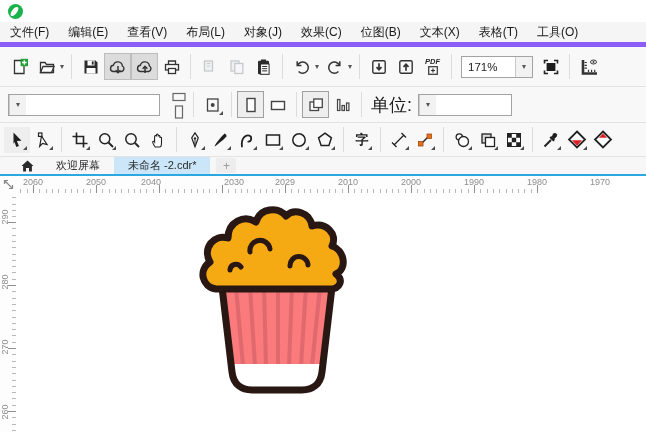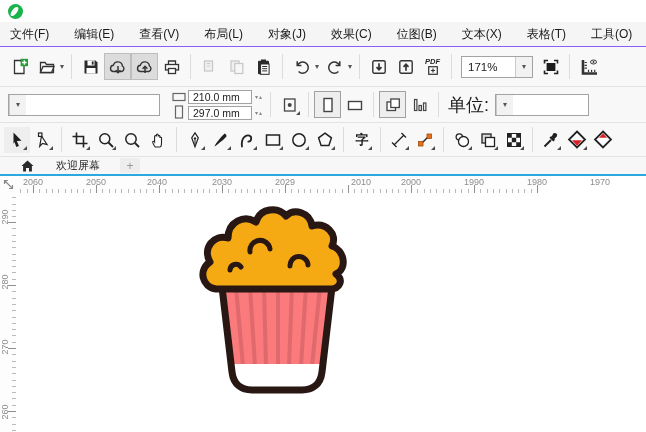--- a/index.html
+++ b/index.html
@@ -8,21 +8,21 @@
   .row { position:absolute; left:0; width:646px; display:flex; align-items:center;padding-left:12px; }
 
   
   #titlebar { top:0; height:22px; background:#ffffff; padding-left:8px; }
   #titlebar .logo { width:15px; height:15px; border-radius:50%; background:#19b24b; position:relative; flex:0 0 auto; }
   #titlebar .logo::after { content:""; position:absolute; left:4px; top:2px; width:5px; height:11px;
     border-radius:60% 60% 60% 60%; background:#fff; transform:rotate(38deg); }
   #titlebar .ttl { margin-left:8px; font-size:11.5px; color:#1d1d1d; white-space:nowrap; }
 
   
-  #menubar { top:22px; height:25px; background:#f5f5f5; border-bottom:1px solid #8b5cf6; padding-left:10px; gap:25px; }
+  #menubar { top:22px; height:25px; background:#f5f5f5; border-bottom:5px solid #8b5cf6; padding-left:10px; gap:19px; }
   #menubar span { font-size:12px; color:#1a1a1a; white-space:nowrap; cursor:default; }
 
   
   #stdbar { top:47px; height:40px; background:#f8f8f8; border-bottom:1px solid #e3e3e3; padding-left:6px; }
   .tb { width:27px; height:27px; display:flex; align-items:center; justify-content:center; position:relative; border:1px solid transparent; flex:0 0 auto; }
   .tb.pressed { background:#dcdcdc; border-color:#bdbdbd; }
   .caret { font-size:8px; color:#555; margin:0 2px 0 0; }
   .vsep { width:1px; height:25px; background:#dcdcdc; margin:0 5px; flex:0 0 auto; }
   svg { display:block; }
   .combo { height:22px; background:#fff; border:1px solid #a3a3a3; display:flex; align-items:center; font-size:11.5px; color:#222; }
@@ -221,34 +221,20 @@
     <span class="dd">▾</span>
   </div>
   <div class="dimcol">
     <svg width="14" height="12" viewBox="0 0 14 12">
       <rect x="1" y="2.5" width="12" height="7" fill="none" stroke="#666" stroke-width="1.2"></rect>
     </svg>
     <svg width="14" height="14" viewBox="0 0 14 14">
       <rect x="3.5" y="1" width="7" height="12" fill="none" stroke="#666" stroke-width="1.2"></rect>
     </svg>
   </div>
-  <div class="dimcol">
-    <div class="dimrow">
-      <div class="dimbox">
-        <span>210.0 mm</span>
-      </div>
-      <span class="spin">▾▴</span>
-    </div>
-    <div class="dimrow">
-      <div class="dimbox">
-        <span>297.0 mm</span>
-      </div>
-      <span class="spin">▾▴</span>
-    </div>
-  </div>
   <div class="vsep"></div>
   <div class="tb fly">
     <svg width="18" height="18" viewBox="0 0 18 18">
       <rect x="3.5" y="3" width="10.5" height="12" fill="none" stroke="#444" stroke-width="1.3"></rect>
       <circle cx="8.7" cy="9" r="2" fill="#444"></circle>
     </svg>
   </div>
   <div class="vsep"></div>
   <div class="tb selbox">
     <svg width="18" height="18" viewBox="0 0 18 18">
@@ -407,33 +393,34 @@
   </div>
 </div>
 
 <div class="row" id="tabbar">
   <div id="homebtn">
     <svg width="13" height="12" viewBox="0 0 13 12">
       <path d="M6.5 0.5L12.5 6h-1.6v5.5H8V8H5v3.5H2.1V6H0.5z" fill="#2b2b2b"></path>
     </svg>
   </div>
   <div class="tab">欢迎屏幕</div>
+  <div class="tab active" style="background: rgb(203, 230, 248);">未命名 -2.cdr*</div>
   <div id="newtab">+</div>
 </div>
 <div id="blueline" style="background: rgb(43, 167, 225);"></div>
 
 <div id="hruler">
   <div class="minor"></div>
   <div class="major"></div>
   <span class="hlab" style="left:33px">2060</span>
   <span class="hlab" style="left:96px">2050</span>
-  <span class="hlab" style="left:157px">2040</span>
-  <span class="hlab" style="left:222px">2030</span>
+  <span class="hlab" style="left:151px">2040</span>
+  <span class="hlab" style="left:234px">2030</span>
   <span class="hlab" style="left:285px">2029</span>
-  <span class="hlab" style="left:361px">2010</span>
+  <span class="hlab" style="left:348px">2010</span>
   <span class="hlab" style="left:411px">2000</span>
   <span class="hlab" style="left:474px">1990</span>
   <span class="hlab" style="left:537px">1980</span>
   <span class="hlab" style="left:600px">1970</span>
 </div>
 <div id="corner">
   <svg width="11" height="11" viewBox="0 0 11 11">
     <path d="M1.5 1.5l8 8 M1.5 5V1.5H5 M9.5 6v3.5H6" fill="none" stroke="#8a8a8a" stroke-width="1.2"></path>
   </svg>
 </div>

